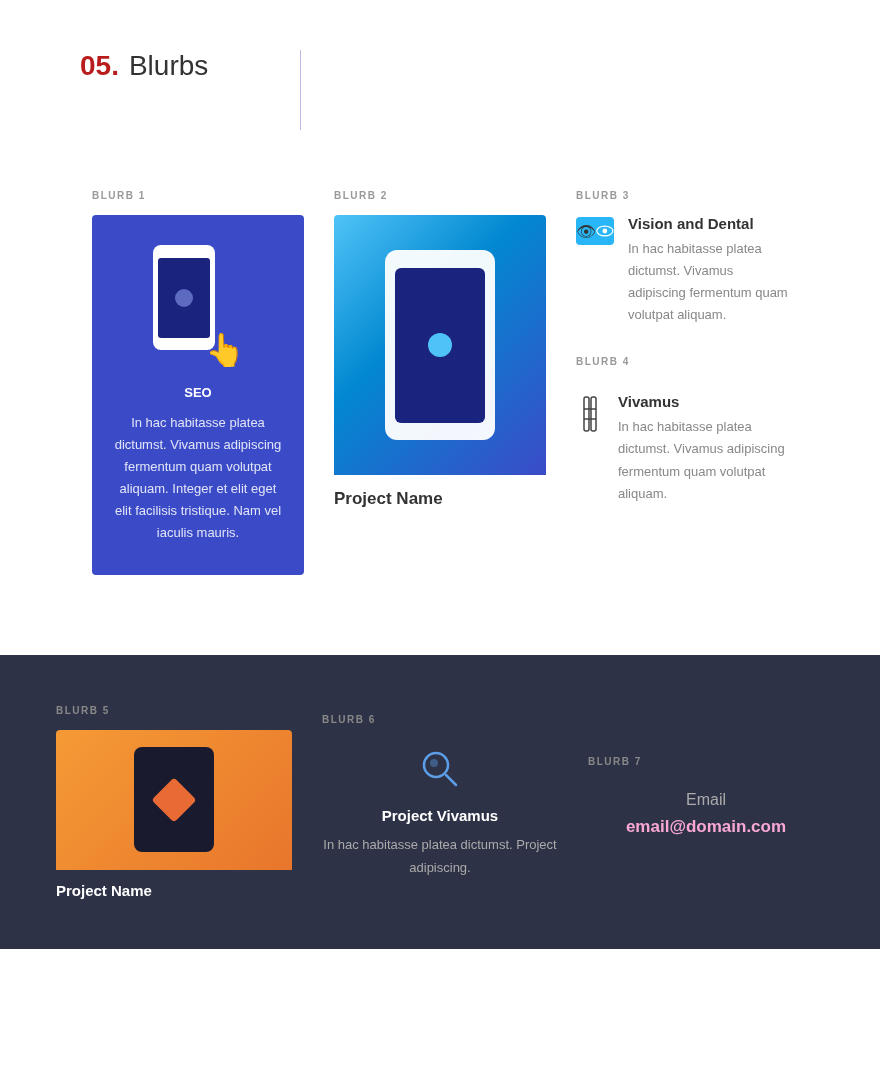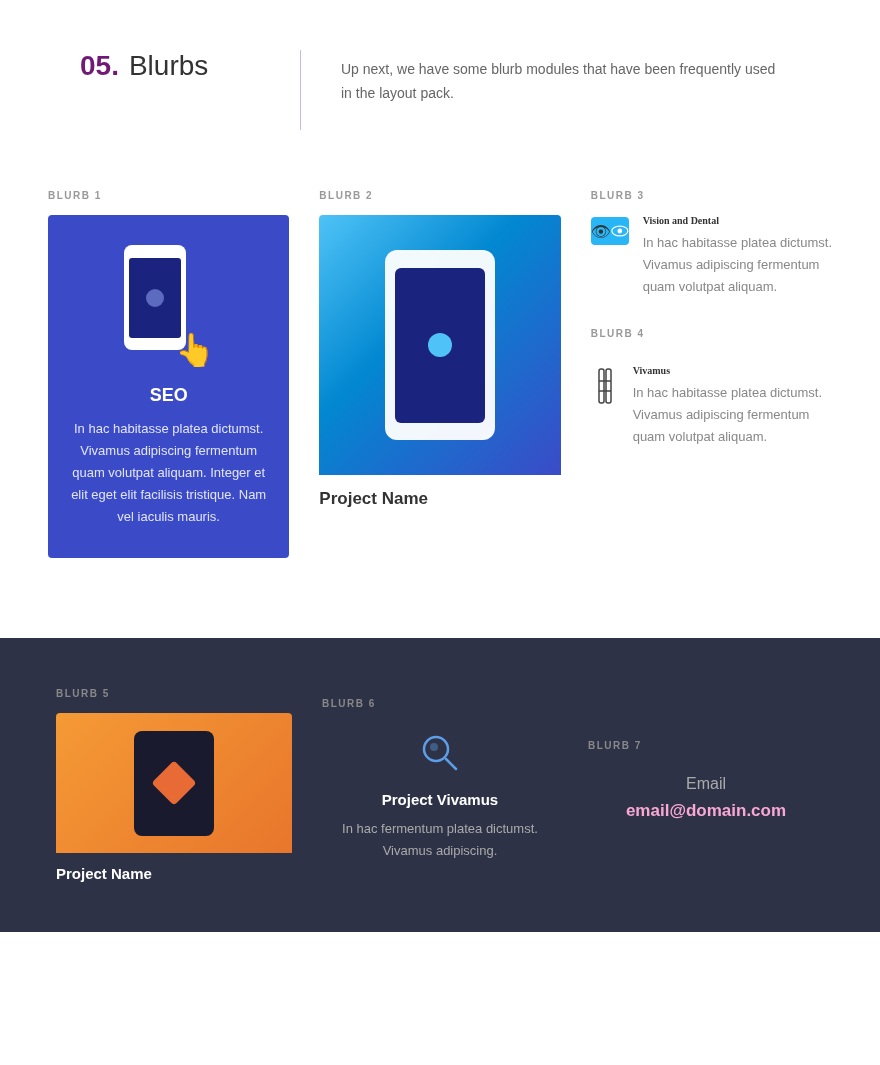--- a/index.html
+++ b/index.html
@@ -17,21 +17,21 @@
       padding: 50px 80px 40px 80px;
       gap: 40px;
     }
     .header-left {
       display: flex;
       align-items: flex-start;
       gap: 10px;
       min-width: 180px;
     }
     .section-number {
-      color: #701a75;
+      color: #b91c1c;
       font-size: 28px;
       font-weight: bold;
       font-family: sans-serif;
     }
     .section-title {
       color: #333;
       font-size: 28px;
       font-weight: 400;
       font-family: sans-serif;
       text-align: right;
@@ -46,21 +46,21 @@
       font-size: 14px;
       line-height: 1.7;
       font-family: sans-serif;
       padding-top: 8px;
       max-width: 440px;
     }
 
     
     .blurbs-row {
       display: flex;
-      padding: 20px 48px;
+      padding: 20px 92px;
       gap: 30px;
       align-items: flex-start;
     }
     .blurb-col {
       flex: 1;
     }
     .blurb-label {
       font-size: 10px;
       font-family: sans-serif;
       letter-spacing: 1.5px;
@@ -121,21 +121,21 @@
       background: #5c6bc0;
       border-radius: 50%;
     }
     .hand-icon {
       position: absolute;
       bottom: 0;
       right: 0;
       font-size: 28px;
     }
     .blurb1-title {
-      font-size: 18px;
+      font-size: 13px;
       font-family: sans-serif;
       font-weight: 700;
       margin-bottom: 12px;
       color: #fff;
     }
     .blurb1-text {
       font-size: 13px;
       font-family: sans-serif;
       line-height: 1.7;
       color: rgba(255,255,255,0.85);
@@ -217,22 +217,22 @@
     }
     .icon-tool {
       width: 28px;
       height: 38px;
       display: flex;
       align-items: center;
       justify-content: center;
     }
     .blurb-item-content {}
     .blurb-item-title {
-      font-size: 10px;
-      font-family: Liberation Serif, serif;
+      font-size: 15px;
+      font-family: Liberation Sans, sans-serif;
       font-weight: 700;
       color: #333;
       margin-bottom: 6px;
     }
     .blurb-item-text {
       font-size: 13px;
       font-family: sans-serif;
       line-height: 1.7;
       color: #888;
     }
@@ -348,21 +348,20 @@
   </style>
 </head>
 <body>
 
 <div class="header-section">
   <div class="header-left">
     <span class="section-number">05.</span>
     <span class="section-title">Blurbs</span>
   </div>
   <div class="header-divider"></div>
-  <p class="header-description">Up next, we have some blurb modules that have been frequently used in the layout pack.</p>
 </div>
 
 <div class="blurbs-row">
 
   <div class="blurb-col">
     <div class="blurb-label">BLURB 1</div>
     <div class="blurb1-card">
       <div class="blurb1-icon">
         <div class="blurb1-phone-wrapper">
           <div class="phone-body">
@@ -452,21 +451,21 @@
     <div class="dark-blurb-label">BLURB 6</div>
     <div class="blurb6-content">
       <div class="blurb6-icon">
         <svg width="40" height="40" viewBox="0 0 40 40" fill="none" xmlns="http://www.w3.org/2000/svg">
           <circle cx="16" cy="16" r="12" stroke="#5c9ee8" stroke-width="2.5" fill="none"></circle>
           <line x1="26" y1="26" x2="36" y2="36" stroke="#5c9ee8" stroke-width="2.5" stroke-linecap="round"></line>
           <circle cx="14" cy="14" r="4" fill="#5c9ee8" opacity="0.4"></circle>
         </svg>
       </div>
       <div class="blurb6-title">Project Vivamus</div>
-      <div class="blurb6-text">In hac fermentum platea dictumst. Vivamus adipiscing.</div>
+      <div class="blurb6-text">In hac habitasse platea dictumst. Project adipiscing.</div>
     </div>
   </div>
 
   <div class="dark-blurb-col">
     <div class="dark-blurb-label">BLURB 7</div>
     <div class="blurb7-content">
       <div class="blurb7-label-text">Email</div>
       <div class="blurb7-email">email@domain.com</div>
     </div>
   </div>

